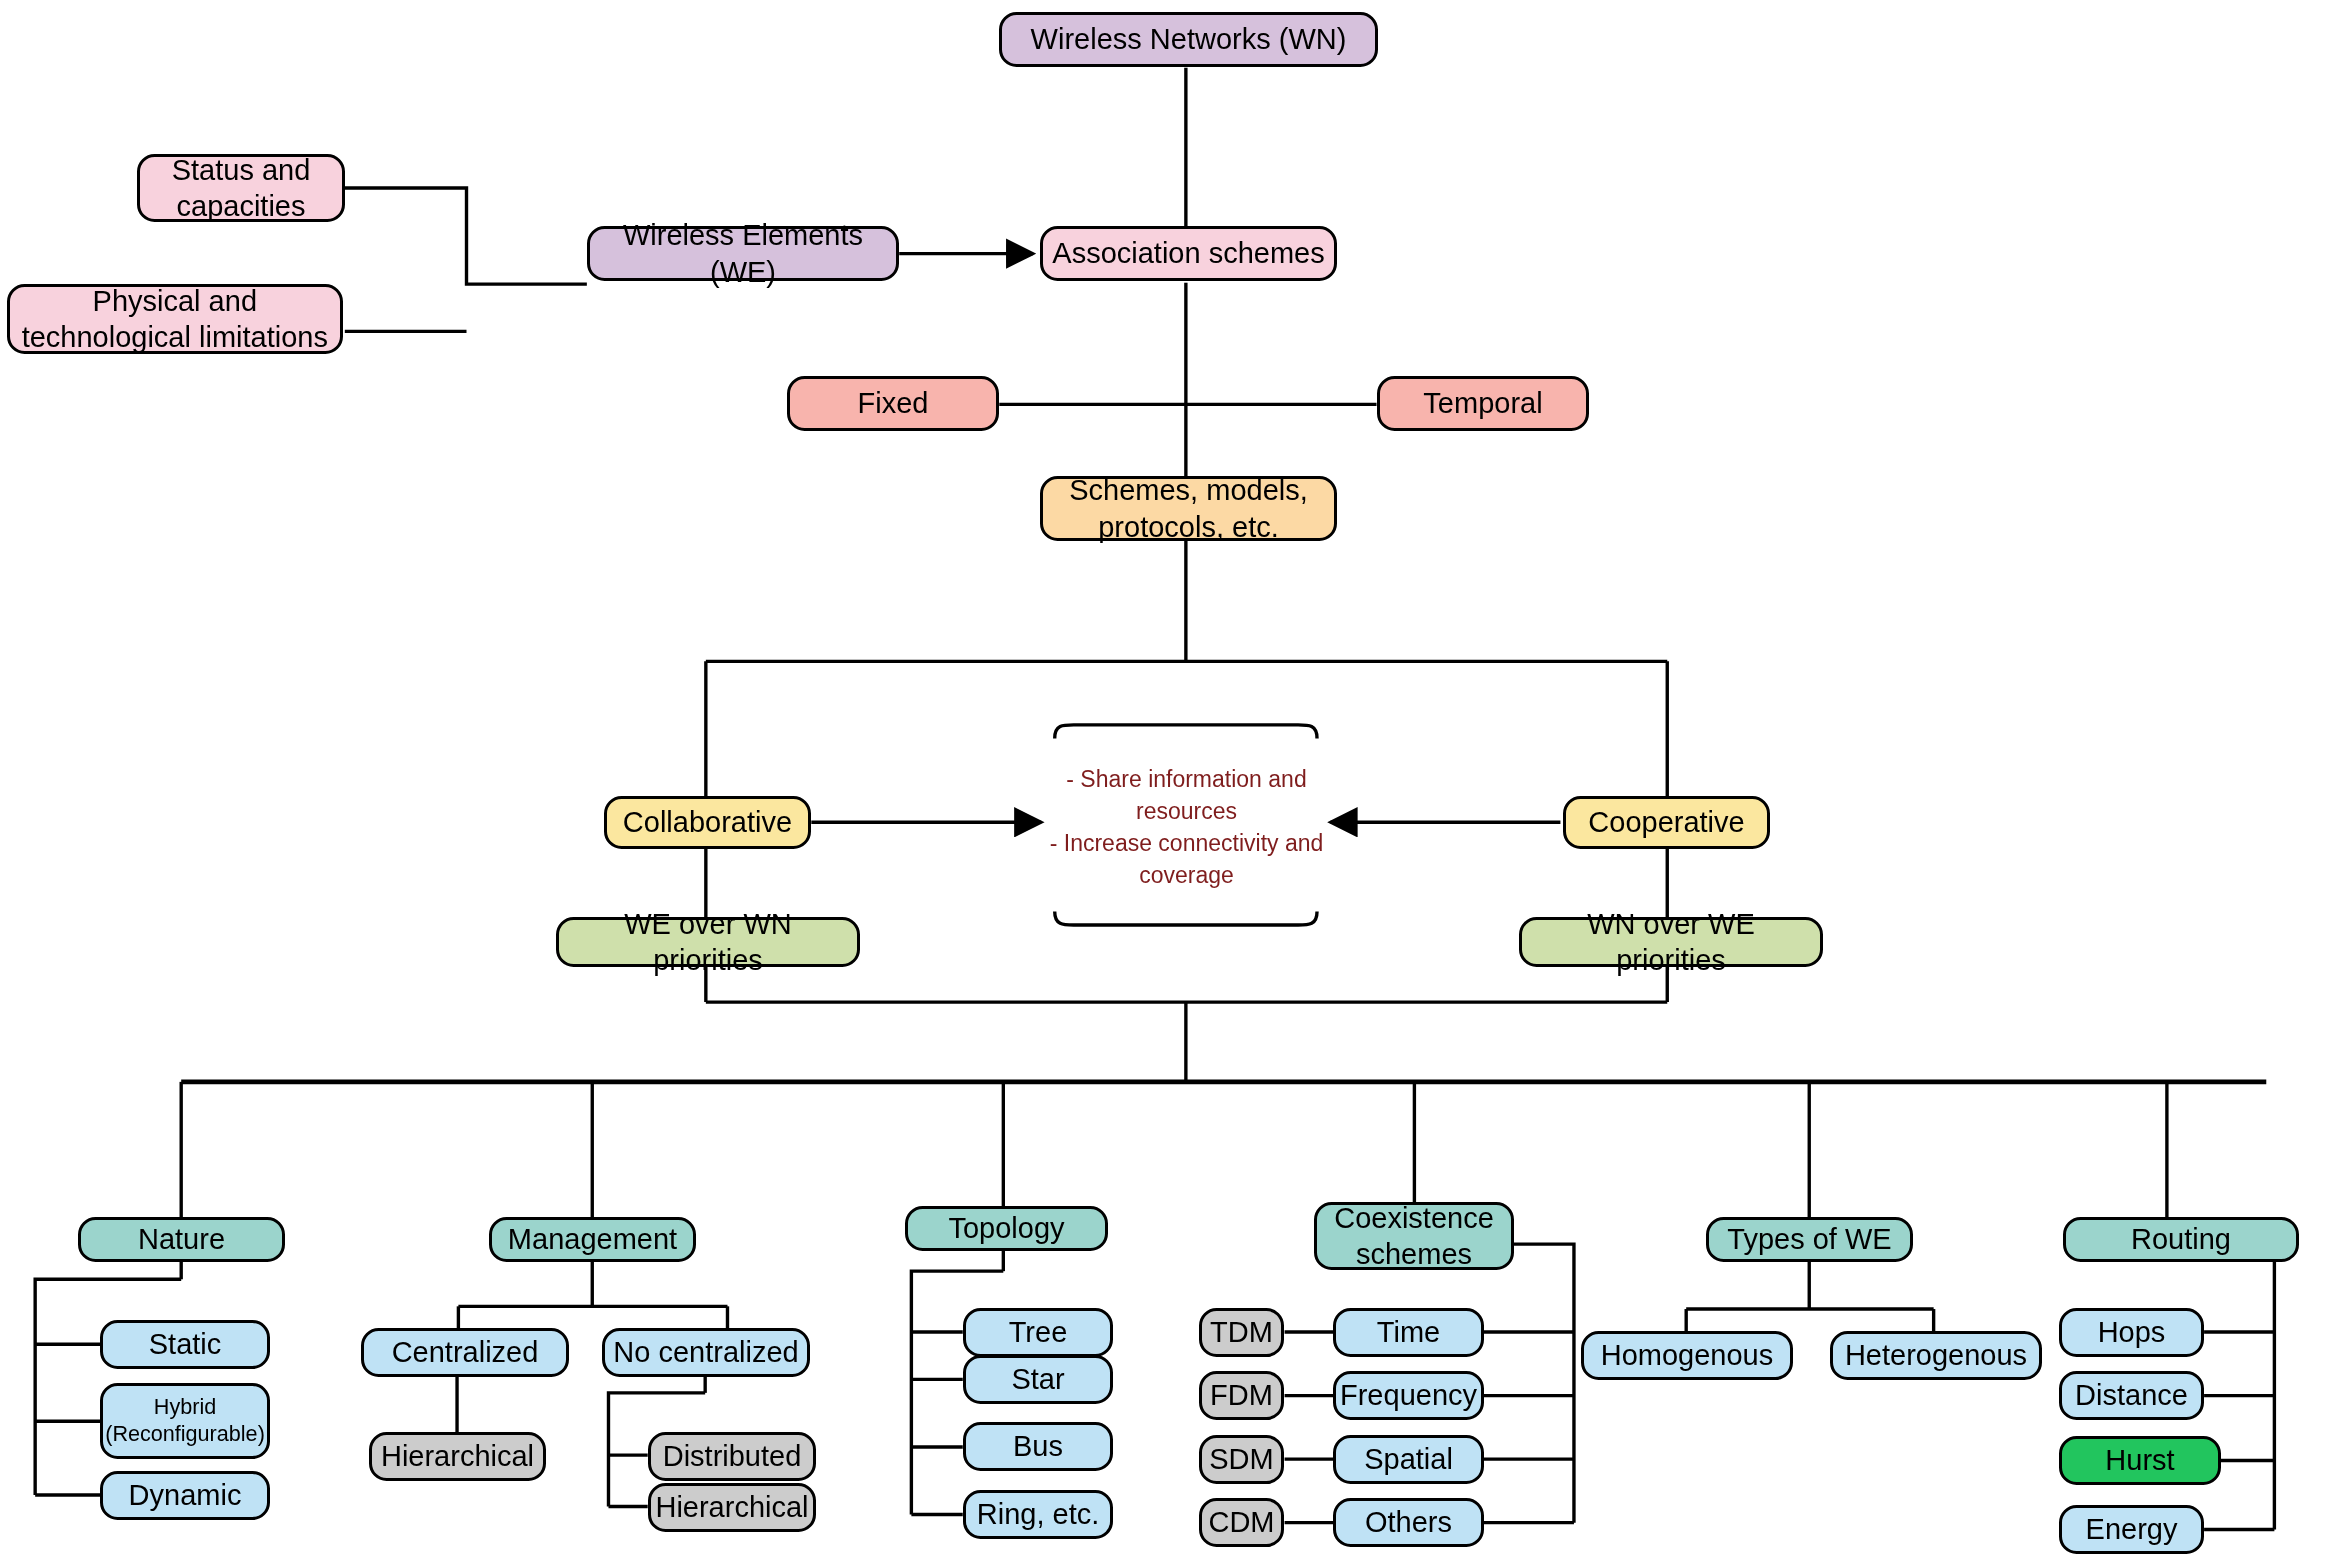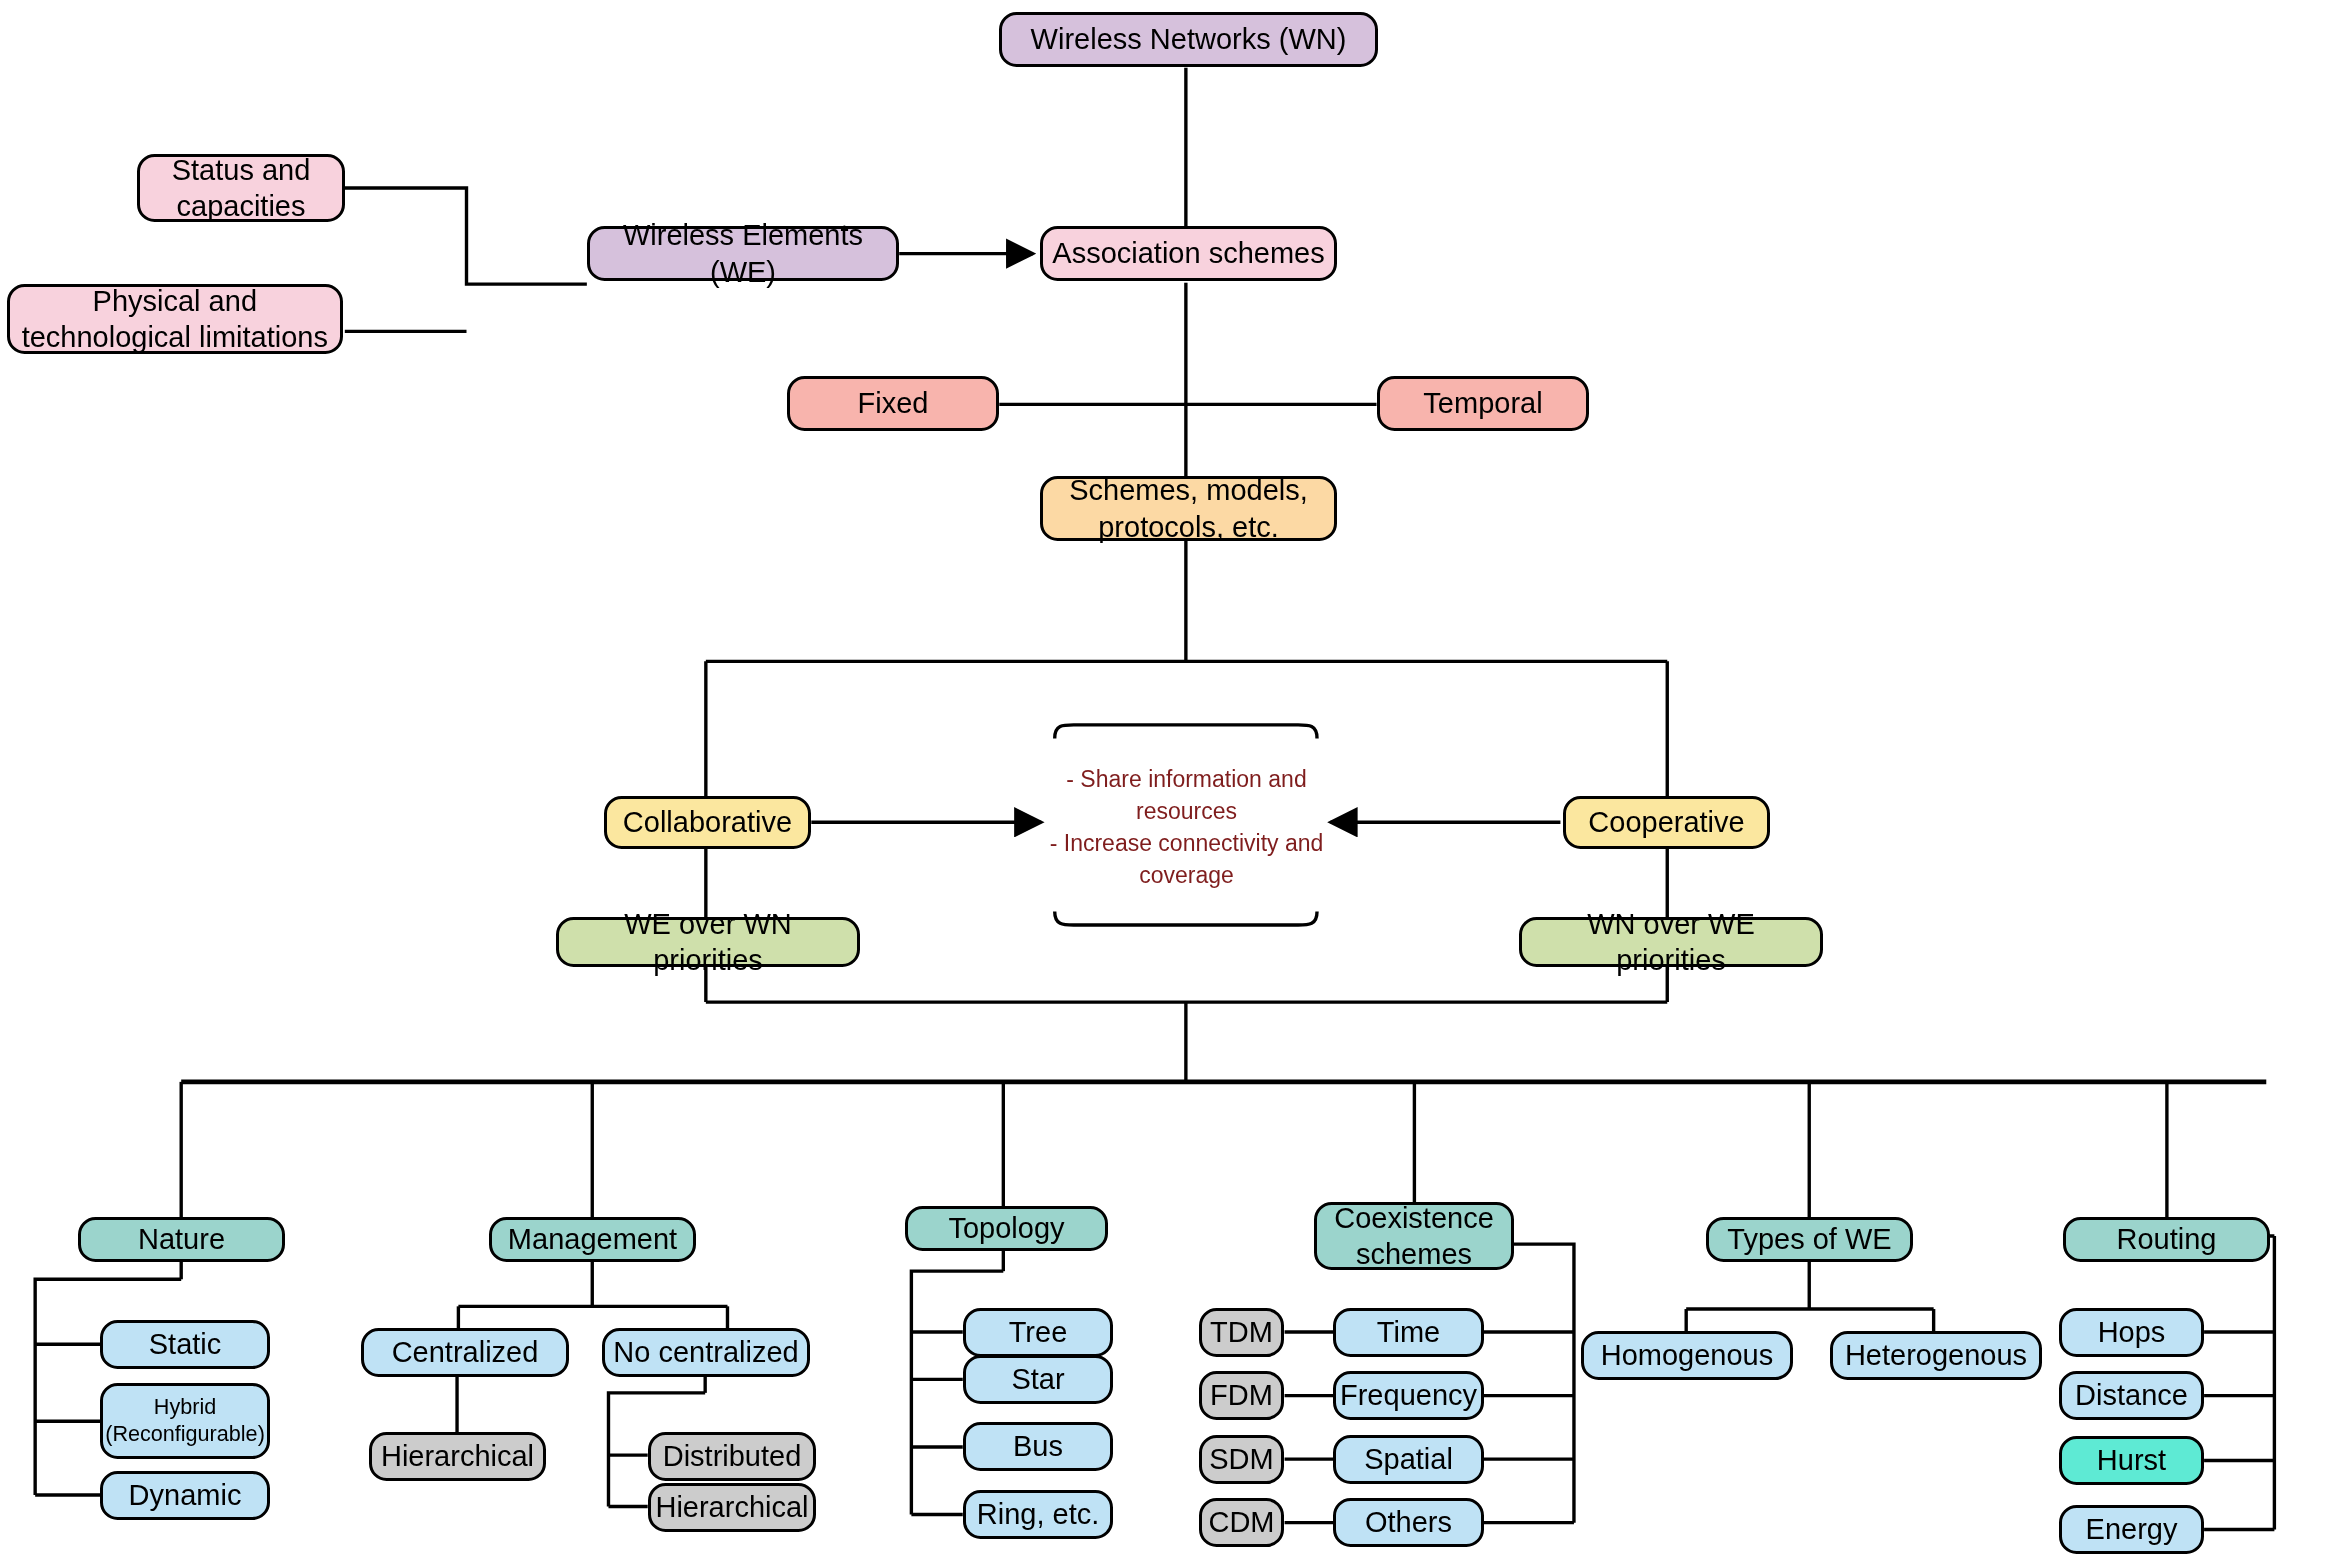--- a/index.html
+++ b/index.html
@@ -180,21 +180,21 @@
   <div class="node" style="left:78px;top:1217px;width:207px;height:45px;background:#9bd4cc;">Nature</div>
 
   <div class="node" style="left:489px;top:1217px;width:207px;height:45px;background:#9bd4cc;">Management</div>
 
   <div class="node" style="left:905px;top:1206px;width:203px;height:45px;background:#9bd4cc;">Topology</div>
 
   <div class="node" style="left:1314px;top:1202px;width:200px;height:68px;background:#9bd4cc;">Coexistence schemes</div>
 
   <div class="node" style="left:1706px;top:1217px;width:207px;height:45px;background:#9bd4cc;">Types of WE</div>
 
-  <div class="node" style="left:2063px;top:1217px;width:207px;height:45px;background:#9bd4cc;">Routing</div>
+  <div class="node" style="left:2063px;top:1217px;width:236px;height:45px;background:#9bd4cc;">Routing</div>
 
   <div class="node" style="left:100px;top:1320px;width:170px;height:49px;background:#bfe2f5;">Static</div>
 
   <div class="node small" style="left:100px;top:1383px;width:170px;height:76px;background:#bfe2f5;">Hybrid (Reconfigurable)</div>
 
   <div class="node" style="left:100px;top:1471px;width:170px;height:49px;background:#bfe2f5;">Dynamic</div>
 
   <div class="node" style="left:353px;top:1328px;width:208px;height:49px;background:#bfe2f5;margin-left:8px;">Centralized</div>
 
   <div class="node" style="left:602px;top:1328px;width:208px;height:49px;background:#bfe2f5;">No centralized</div>
@@ -226,18 +226,18 @@
   <div class="node" style="left:1333px;top:1498px;width:151px;height:49px;background:#bfe2f5;">Others</div>
 
   <div class="node" style="left:1581px;top:1331px;width:212px;height:49px;background:#bfe2f5;">Homogenous</div>
 
   <div class="node" style="left:1830px;top:1331px;width:212px;height:49px;background:#bfe2f5;">Heterogenous</div>
 
   <div class="node" style="left:2059px;top:1308px;width:145px;height:49px;background:#bfe2f5;">Hops</div>
 
   <div class="node" style="left:2059px;top:1371px;width:145px;height:49px;background:#bfe2f5;">Distance</div>
 
-  <div class="node" style="left:2059px;top:1436px;width:145px;height:49px;background:#5eead4;">Hurst</div>
+  <div class="node" style="left:2059px;top:1436px;width:162px;height:49px;background:#22c55e;">Hurst</div>
 
   <div class="node" style="left:2059px;top:1505px;width:145px;height:49px;background:#bfe2f5;">Energy</div>
 
 </div>
 
 
 </body></html>

